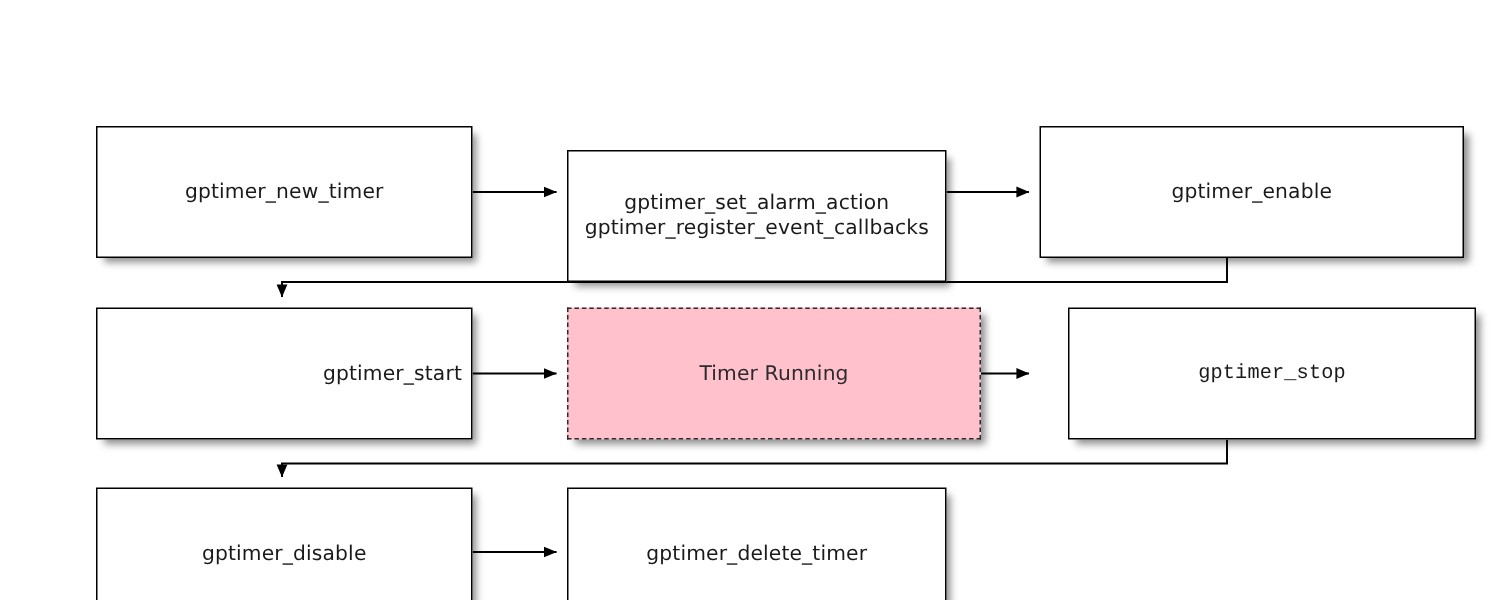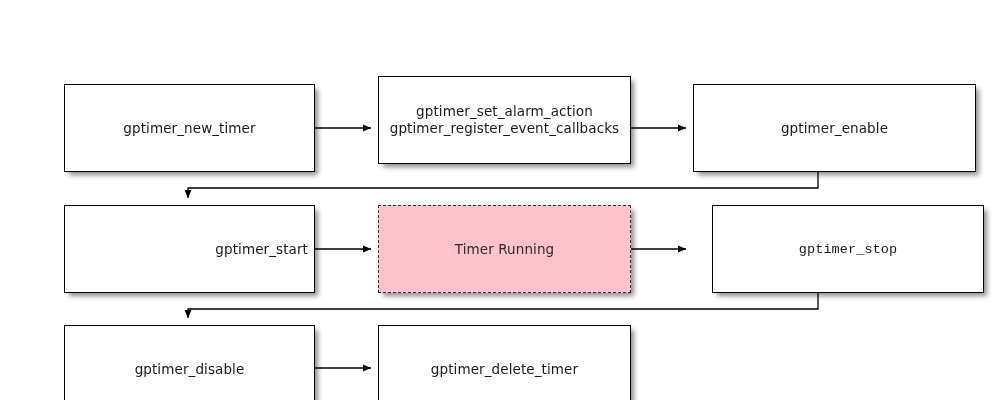--- a/index.html
+++ b/index.html
@@ -84,34 +84,34 @@
 
     <path class="edge-path" marker-end="url(#arrowhead)" d="M818,245 L818,261 L188,261 L188,270"></path>
 
     <path class="edge-path" marker-end="url(#arrowhead)" d="M315,320 L371,320"></path>
   </svg>
 
   <div class="node" style="left:64px; top:36px; width:251px; height:88px;">
     <span class="node-label">gptimer_new_timer</span>
   </div>
 
-  <div class="node" style="left:378px; top:28px; width:253px; height:88px;">
+  <div class="node" style="left:378px; top:52px; width:253px; height:88px;">
     <span class="node-label">gptimer_set_alarm_action
 gptimer_register_event_callbacks</span>
   </div>
 
   <div class="node" style="left:693px; top:36px; width:283px; height:88px;">
     <span class="node-label">gptimer_enable</span>
   </div>
 
   <div class="node" style="left:64px; top:157px; width:251px; height:88px;justify-content:flex-end;">
     <span class="node-label">gptimer_start</span>
   </div>
 
-  <div class="node state-running" style="left:378px; top:157px; width:253px; height:88px;">
+  <div class="node state-running" style="left:378px; top:157px; width:276px; height:88px;">
     <span class="node-label">Timer Running</span>
   </div>
 
   <div class="node" style="left:712px; top:157px; width:272px; height:88px;font-family:Liberation Mono, monospace;">
     <span class="node-label">gptimer_stop</span>
   </div>
 
   <div class="node" style="left:64px; top:277px; width:251px; height:88px;">
     <span class="node-label">gptimer_disable</span>
   </div>

